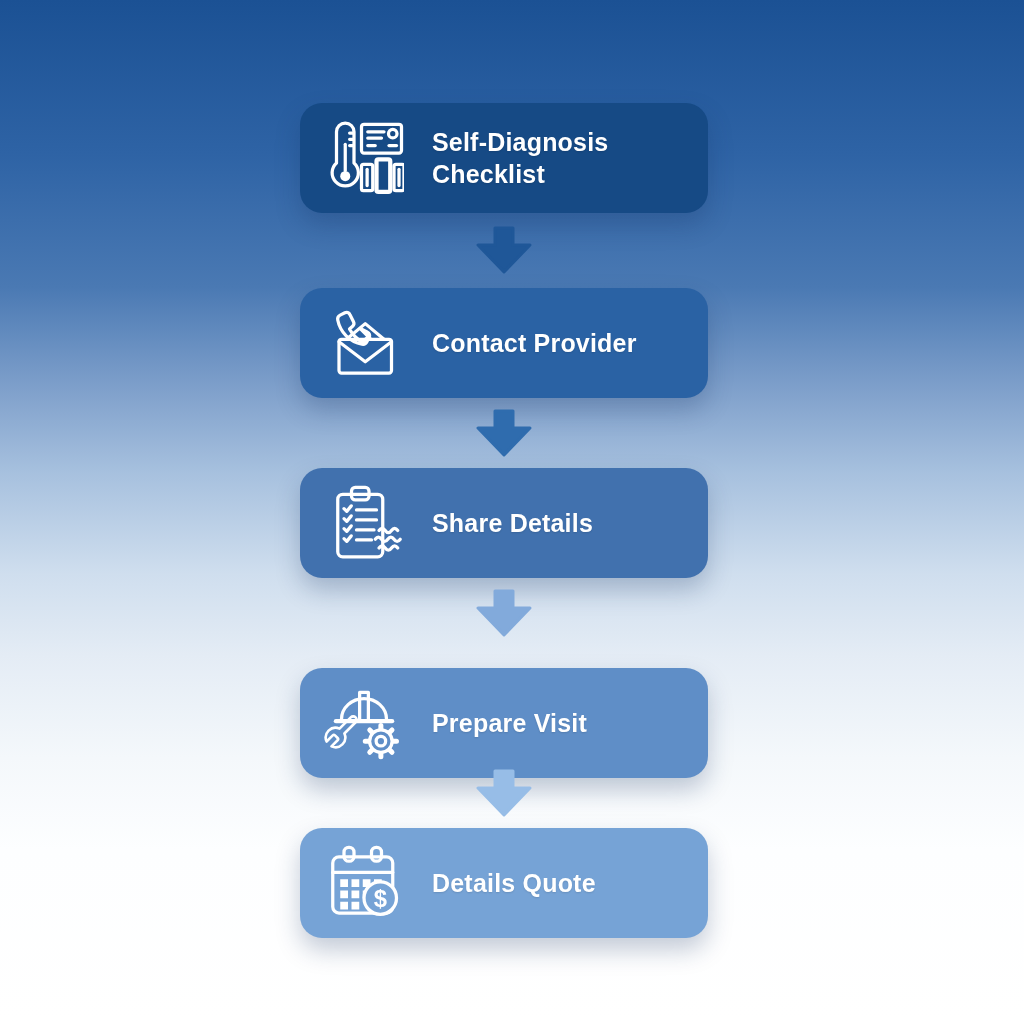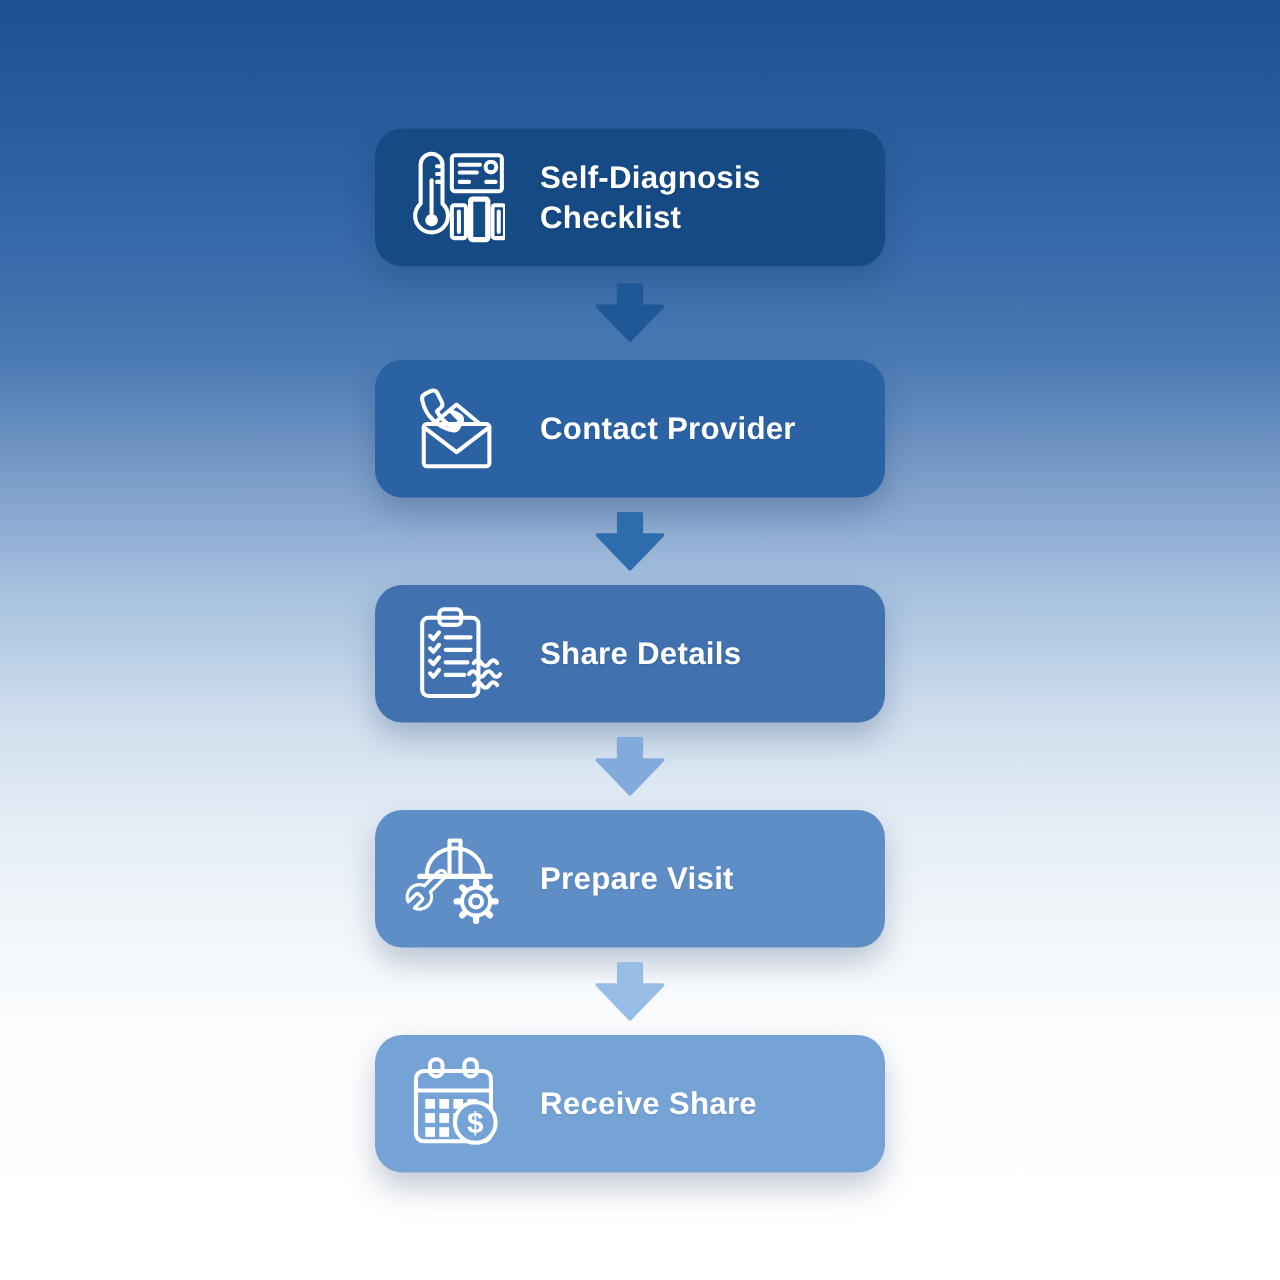--- a/index.html
+++ b/index.html
@@ -133,21 +133,21 @@
     </svg>
     <div class="label">Share Details</div>
   </div>
 
   <div class="arrow" style="top:589px">
     <svg viewBox="0 0 58 48">
         <path stroke-width="3" stroke-linejoin="round" d="M20 2 H38 V19 H55 L29 46 L3 19 H20 Z" fill="#82aadb" stroke="#82aadb"></path>
       </svg>
   </div>
 
-  <div class="step" style="top: 648px; background: rgb(95, 142, 199); justify-content: flex-end;">
+  <div class="step" style="top: 668px; background: rgb(95, 142, 199); justify-content: flex-end;">
     <svg class="ic" viewBox="0 0 64 64">
       <g class="st">
         <path d="M14 30 v-1 a18 16.5 0 0 1 36 0 v1"></path>
         <path class="thick" d="M9.5 30.5 h45"></path>
         <path d="M28.5 12.5 v-5 h7 v5"></path>
         <path d="M28.5 13.5 v16 M35.5 13.5 v16"></path>
         <g transform="translate(5,29) rotate(180 12.5 12.5) scale(1.3)">
           <path vector-effect="non-scaling-stroke" d="M14.7 6.3a1 1 0 0 0 0 1.4l1.6 1.6a1 1 0 0 0 1.4 0l3.77-3.77a6 6 0 0 1-7.94 7.94l-6.91 6.91a2.12 2.12 0 0 1-3-3l6.91-6.91a6 6 0 0 1 7.94-7.94l-3.76 3.76z"></path>
         </g>
         <circle cx="45.5" cy="46.5" r="9"></circle>
@@ -179,16 +179,16 @@
         <rect class="sq" x="40" y="29" width="6.2" height="6.2"></rect>
         <rect class="sq" x="13" y="38" width="6.2" height="6.2"></rect>
         <rect class="sq" x="22" y="38" width="6.2" height="6.2"></rect>
         <rect class="sq" x="31" y="38" width="6.2" height="6.2"></rect>
         <rect class="sq" x="13" y="47" width="6.2" height="6.2"></rect>
         <rect class="sq" x="22" y="47" width="6.2" height="6.2"></rect>
       </g>
       <circle cx="45" cy="44" r="13" stroke="#ffffff" stroke-width="2.6" fill="#76a3d6"></circle>
       <text class="badge-symbol" x="45" y="51" text-anchor="middle">$</text>
     </svg>
-    <div class="label">Receive Share</div>
+    <div class="label">Details Quote</div>
   </div>
 
 </div>
 
 </body></html>

